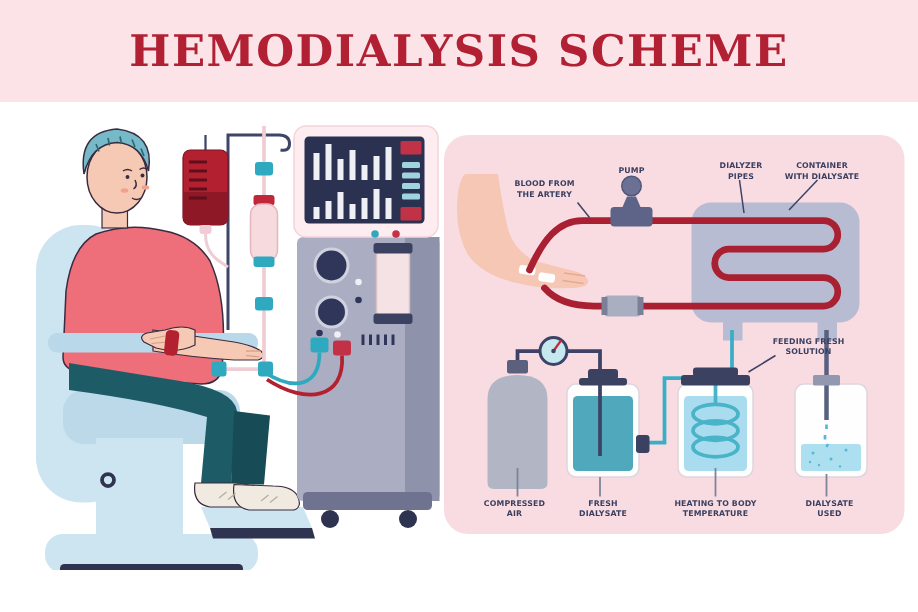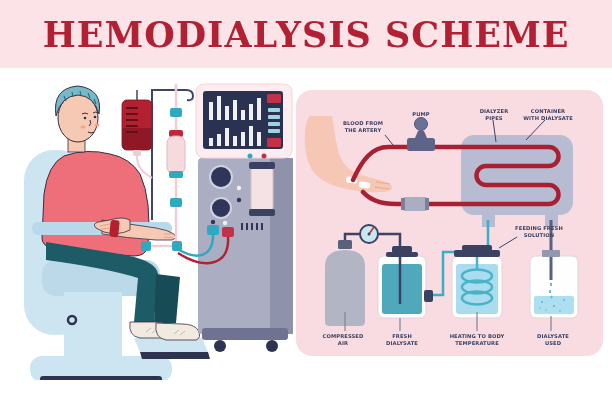--- a/index.html
+++ b/index.html
@@ -1,20 +1,20 @@
 <!DOCTYPE html>
 <html><head>
 <meta charset="utf-8">
 <style>
   html,body{margin:0;padding:0;background:#ffffff;}
   .page{position:relative;width:612px;height:408px;background:#ffffff;overflow:hidden;
         font-family:"DejaVu Sans",sans-serif;}
   .title-band{position:absolute;left:0;top:0;width:612px;height:68px;background:#fce3e8;
               display:flex;align-items:center;justify-content:center;}
-  .title-band h1{margin:0;font-family:"DejaVu Serif",serif;font-weight:bold;font-size:35px;
+  .title-band h1{margin:0;font-family:"DejaVu Serif",serif;font-weight:bold;font-size:29px;
                  letter-spacing:1px;color:#b22133;}
   .panel{position:absolute;left:296px;top:90px;width:307px;height:266px;background:#f9dce2;
          border-radius:16px;overflow:hidden;}
   .panel svg{position:absolute;left:0;top:0;}
   .lbl{position:absolute;transform:translateX(-50%);text-align:center;
        font-family:"DejaVu Sans",sans-serif;font-weight:bold;font-size:5.2px;line-height:1.3;
        color:#3a3f60;letter-spacing:.02em;white-space:pre-line;}
   .illus{position:absolute;left:6px;top:70px;}
 </style>
 </head>

